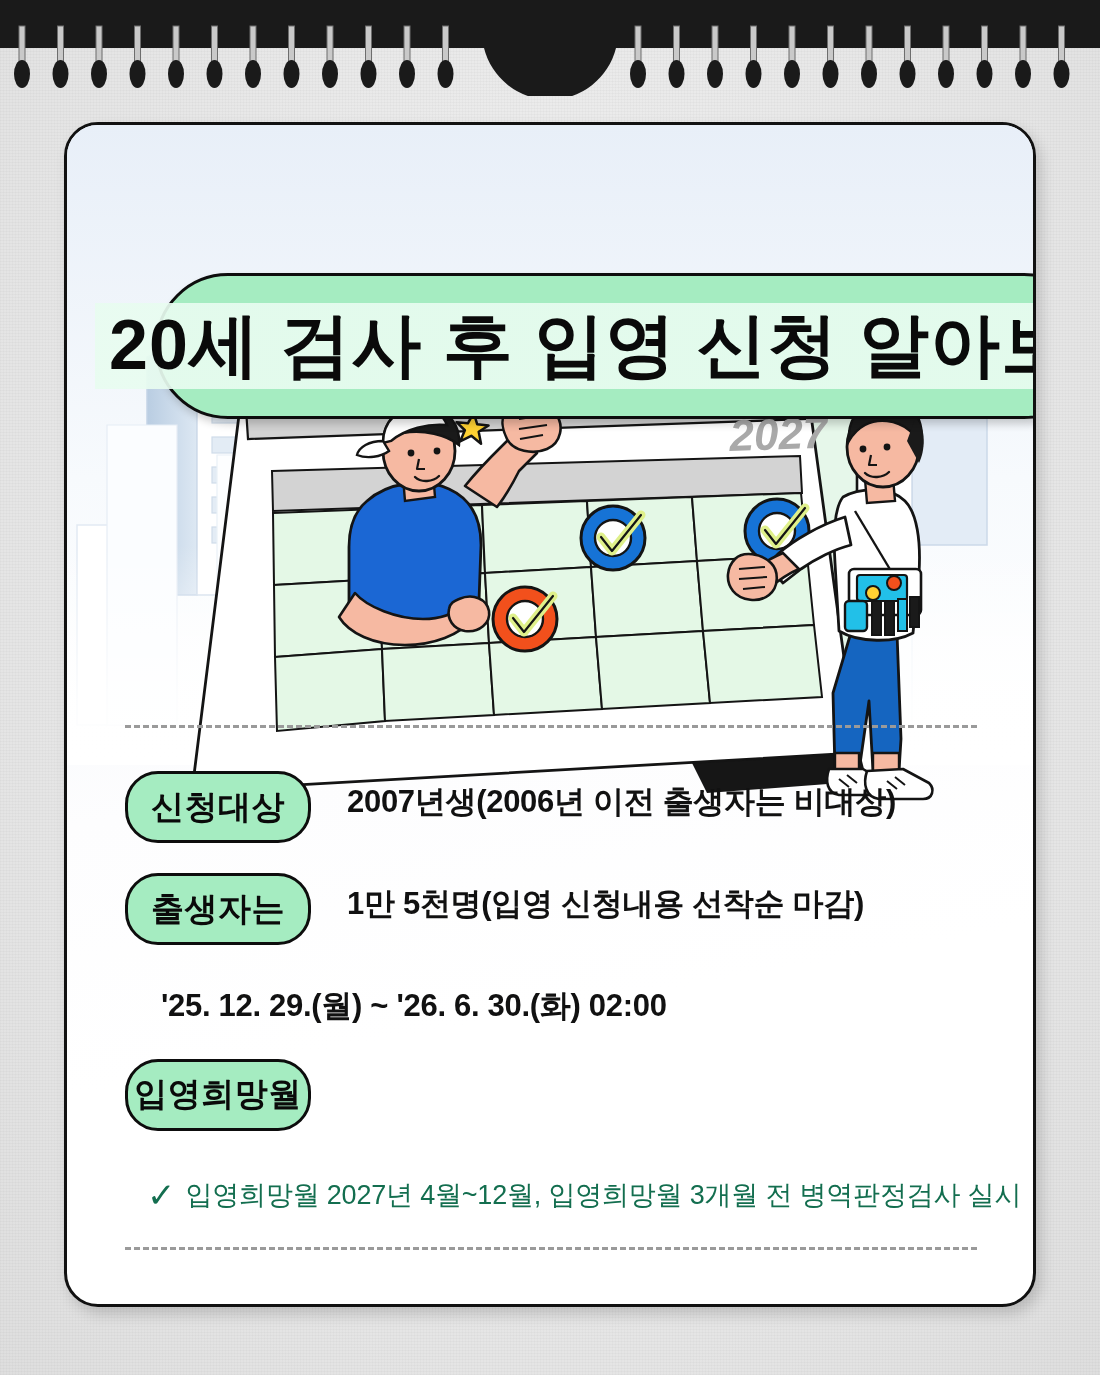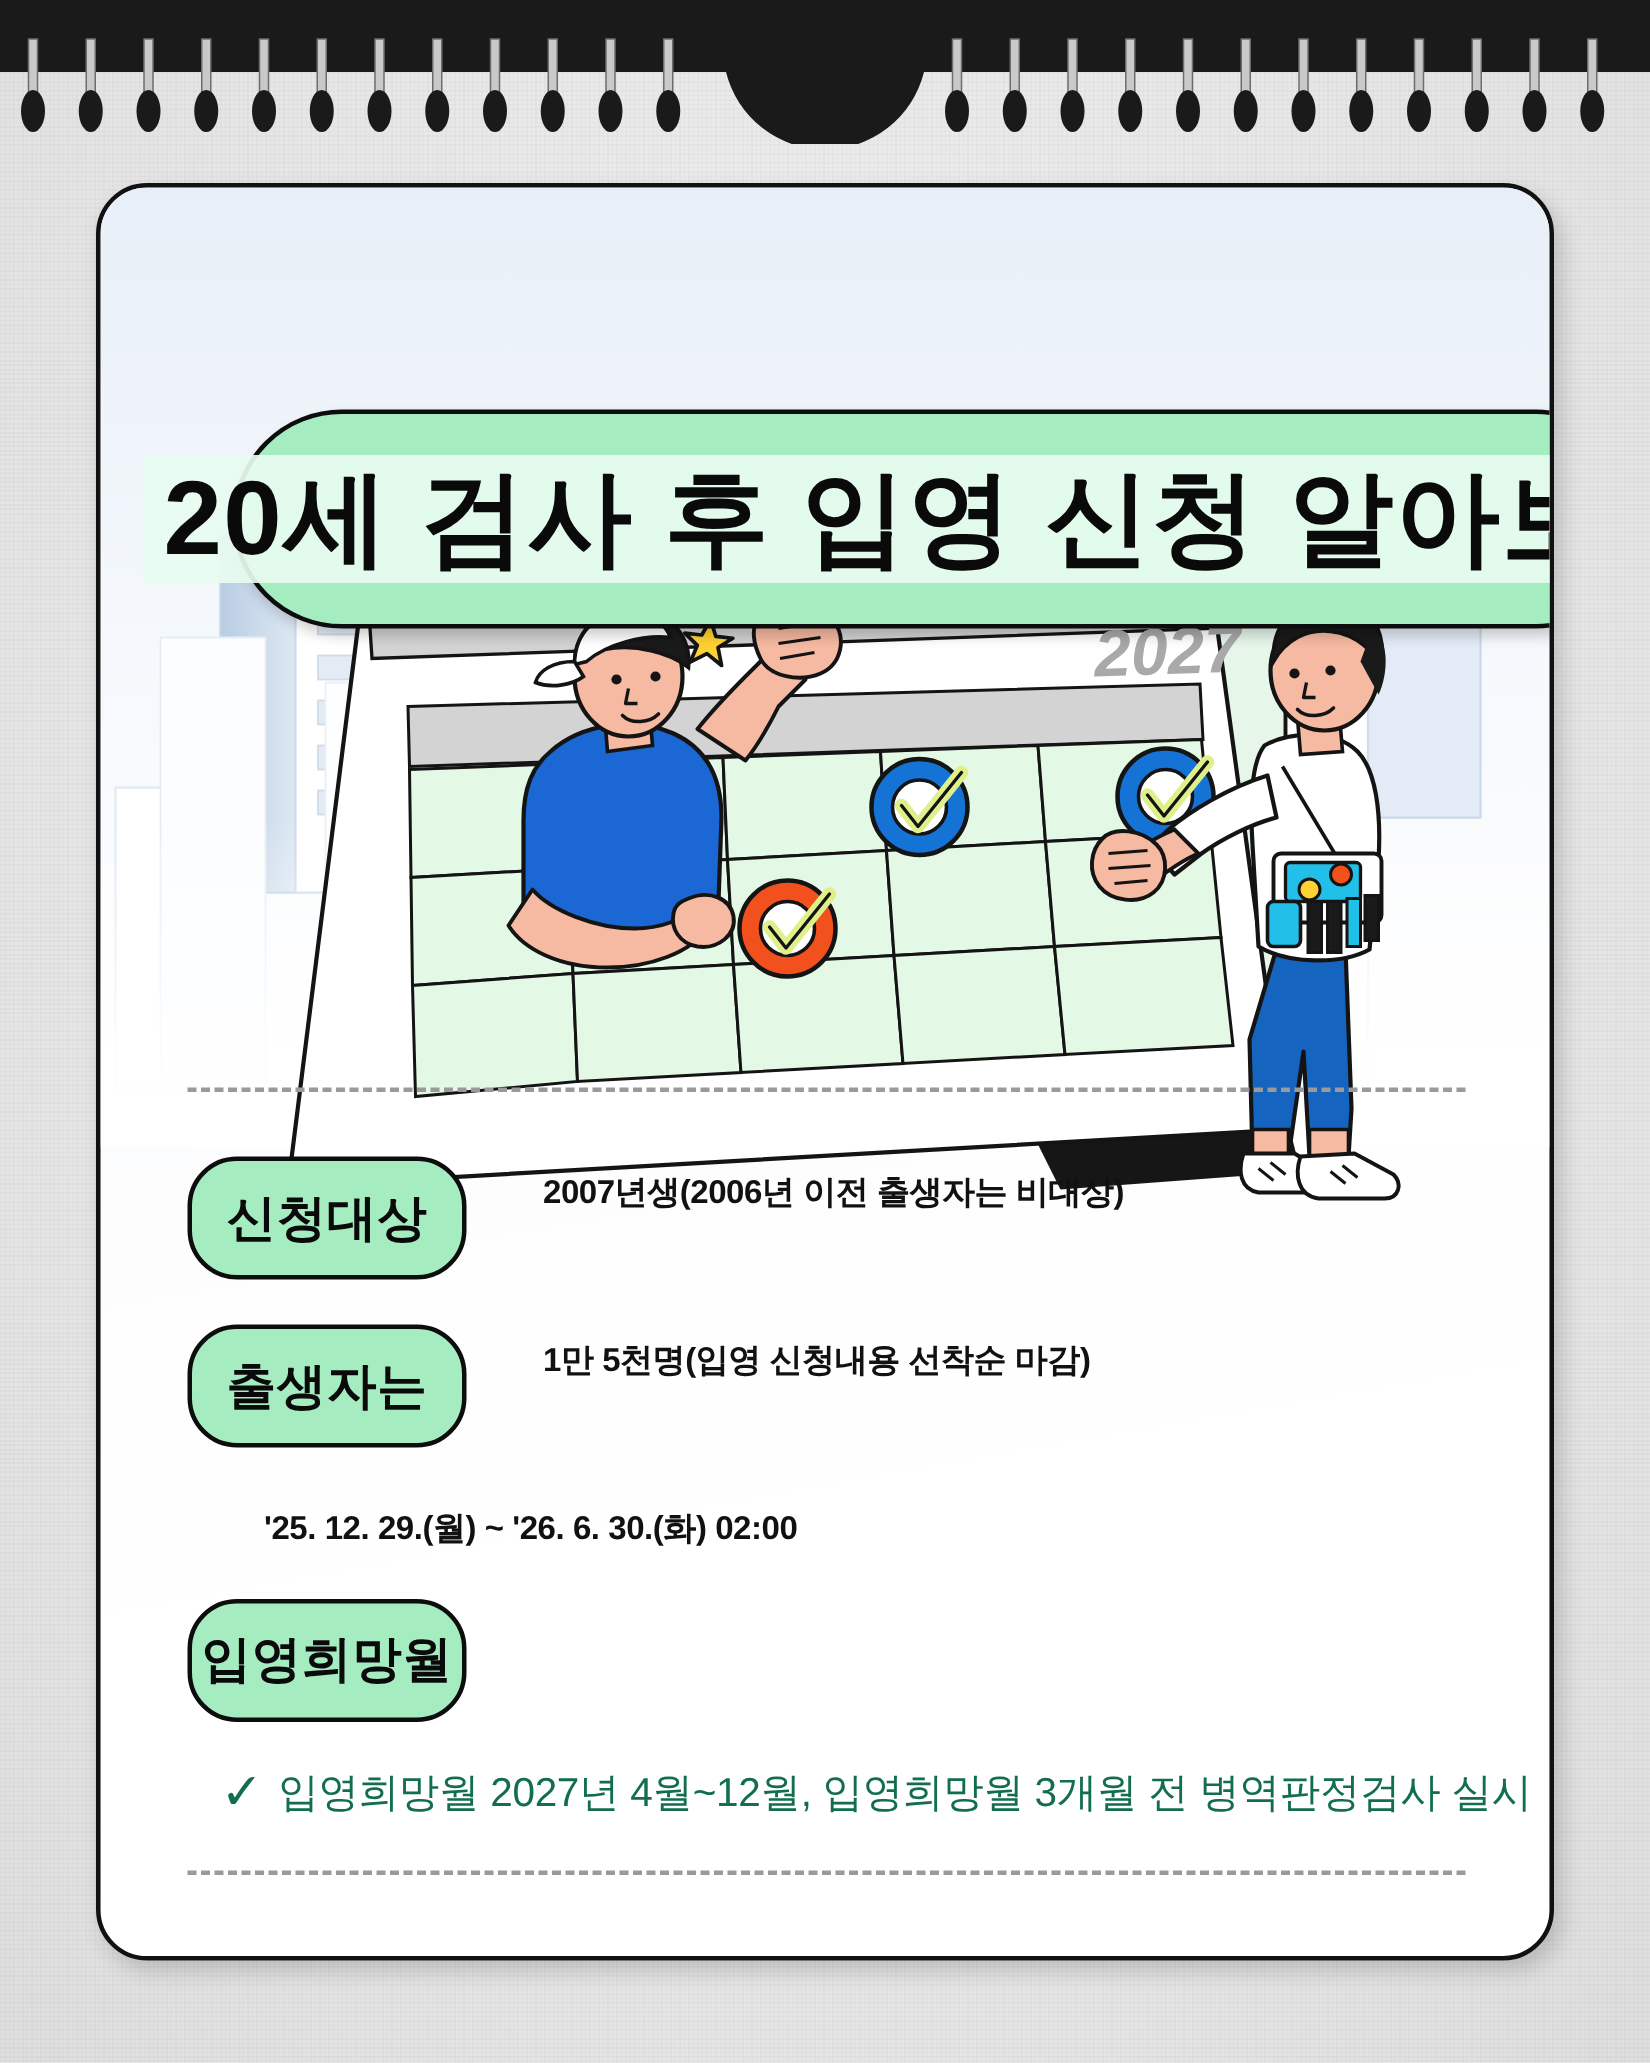--- a/index.html
+++ b/index.html
@@ -112,36 +112,36 @@
     z-index: 15;
   }
   .info-row {
     display: flex;
     align-items: flex-start;
     margin-bottom: 30px;
   }
   .badge {
     flex: 0 0 auto;
     width: 186px;
-    height: 82px;
+    height: 72px;
     background: #a5ecc1;
     border: 3.5px solid #0d0d0d;
     border-radius: 33px;
     display: flex;
     align-items: center;
     justify-content: center;
     font-size: 33px;
     font-weight: 700;
     color: #0a0a0a;
     letter-spacing: 0.5px;
   }
   .info-value {
-    margin-left: 51px;
+    margin-left: 36px;
     padding-top: 8px;
-    font-size: 22px;
+    font-size: 31px;
     font-weight: 700;
     color: #111;
     line-height: 1.48;
     letter-spacing: -0.3px;
     text-align: center;
   }
 
   
   #note {
     position: absolute;

